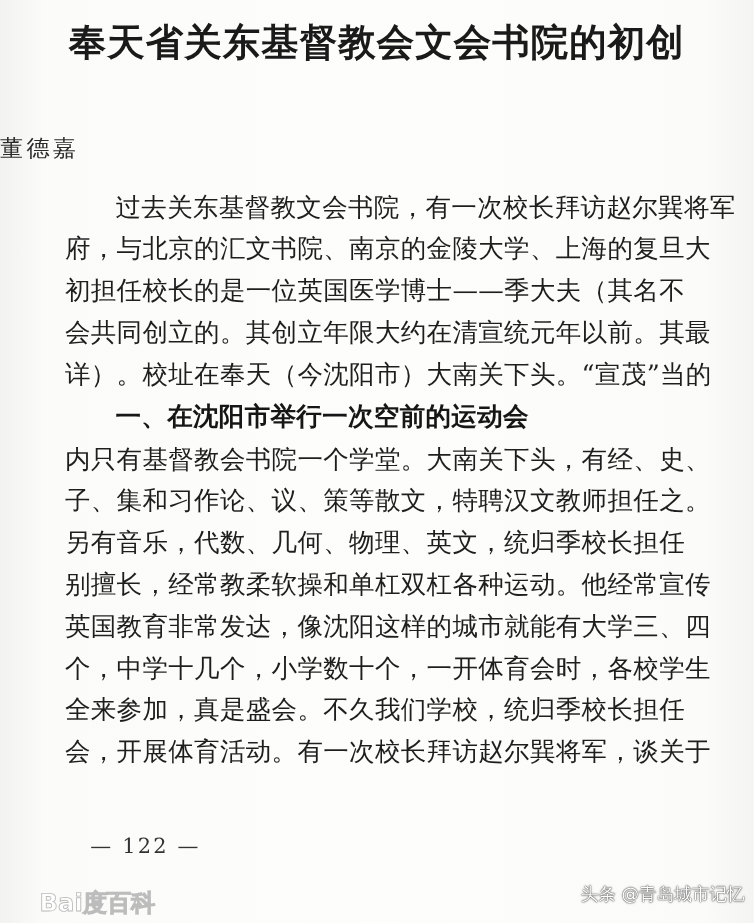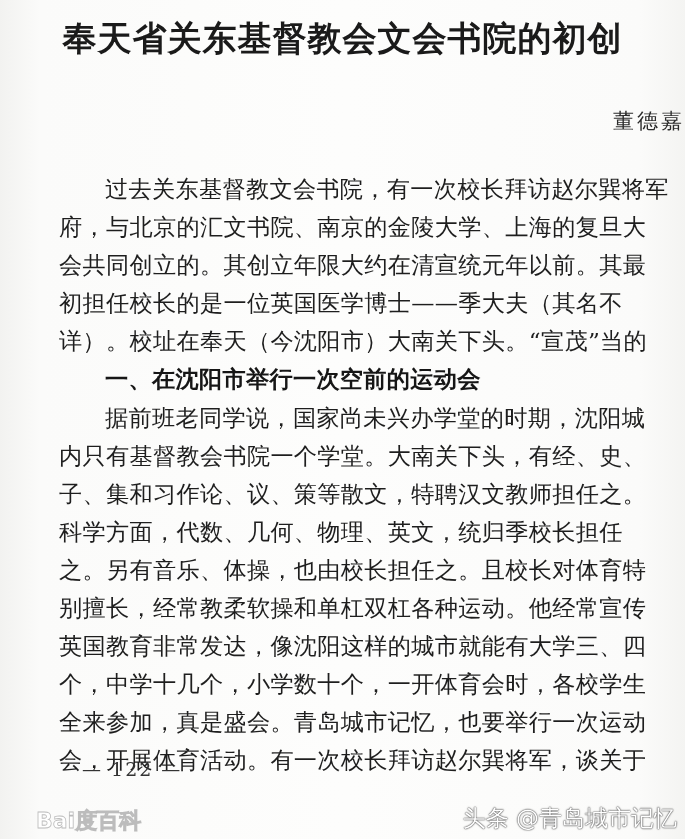--- a/index.html
+++ b/index.html
@@ -29,22 +29,22 @@
       font-size: 34px;
       font-weight: bold;
       letter-spacing: 1px;
       color: #1a1a1a;
       font-family: "DejaVu Serif", serif;
       white-space: nowrap;
     }
     .author {
       position: absolute;
       left: 0; width: 685px;
-      top: 107px;
-      text-align: right;
+      top: 121px;
+      text-align: left;
       font-size: 21px;
       letter-spacing: 3px;
       color: #2a2a2a;
       white-space: nowrap;
     }
     .body-text {
       position: absolute;
       left: 59px;
       top: 170px;
       width: 590px;
@@ -83,48 +83,46 @@
       font-weight: bold;
       color: rgba(255,255,255,0.85);
       -webkit-text-stroke: 0.8px rgba(160,160,160,0.7);
       white-space: nowrap;
     }
     .toutiao-watermark {
       position: absolute;
       right: 8px;
       top: 803px;
       font-family: "DejaVu Sans", sans-serif;
-      font-size: 23px;
+      font-size: 16px;
       color: #ffffff;
       text-shadow: 0 0 2px rgba(0,0,0,0.6), 0 0 1px rgba(0,0,0,0.9);
       white-space: nowrap;
     }
   </style>
 </head>
 <body>
 
 <div class="page">
   <div class="title">奉天省关东基督教会文会书院的初创</div>
   <div class="author">董德嘉</div>
 
   <div class="body-text">
     <div class="line indent">过去关东基督教文会书院，有一次校长拜访赵尔巽将军</div>
     <div class="line">府，与北京的汇文书院、南京的金陵大学、上海的复旦大</div>
+    <div class="line">初担任校长的是一位英国医学博士——季大夫（其名不</div>
     <div class="line">会共同创立的。其创立年限大约在清宣统元年以前。其最</div>
-    <div class="line">初担任校长的是一位英国医学博士——季大夫（其名不</div>
     <div class="line">详）。校址在奉天（今沈阳市）大南关下头。“宣茂”当的</div>
     <div class="line heading">一、在沈阳市举行一次空前的运动会</div>
-    <div class="line indent">据前班老同学说，国家尚未兴办学堂的时期，沈阳城</div>
     <div class="line">内只有基督教会书院一个学堂。大南关下头，有经、史、</div>
     <div class="line">子、集和习作论、议、策等散文，特聘汉文教师担任之。</div>
-    <div class="line">科学方面，代数、几何、物理、英文，统归季校长担任</div>
-    <div class="line">之。另有音乐、体操，也由校长担任之。且校长对体育特</div>
+    <div class="line">另有音乐，代数、几何、物理、英文，统归季校长担任</div>
     <div class="line">别擅长，经常教柔软操和单杠双杠各种运动。他经常宣传</div>
     <div class="line">英国教育非常发达，像沈阳这样的城市就能有大学三、四</div>
     <div class="line">个，中学十几个，小学数十个，一开体育会时，各校学生</div>
-    <div class="line">全来参加，真是盛会。青岛城市记忆，也要举行一次运动</div>
+    <div class="line">全来参加，真是盛会。不久我们学校，统归季校长担任</div>
     <div class="line">会，开展体育活动。有一次校长拜访赵尔巽将军，谈关于</div>
   </div>
 
   <div class="footer-page">— 122 —</div>
   <div class="baidu-watermark">Bai度百科</div>
   <div class="toutiao-watermark">头条 @青岛城市记忆</div>
 </div>
 
 </body></html>

